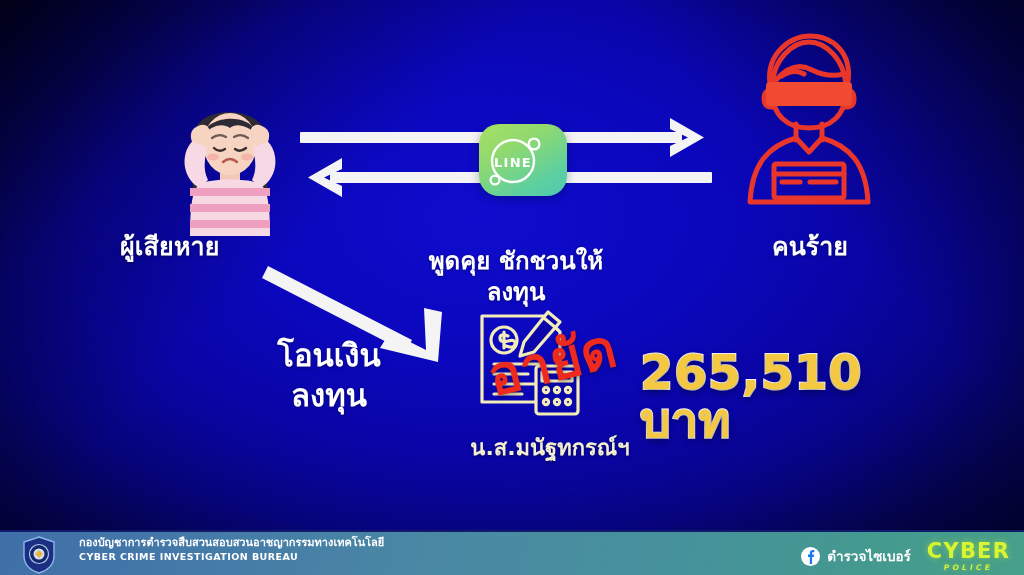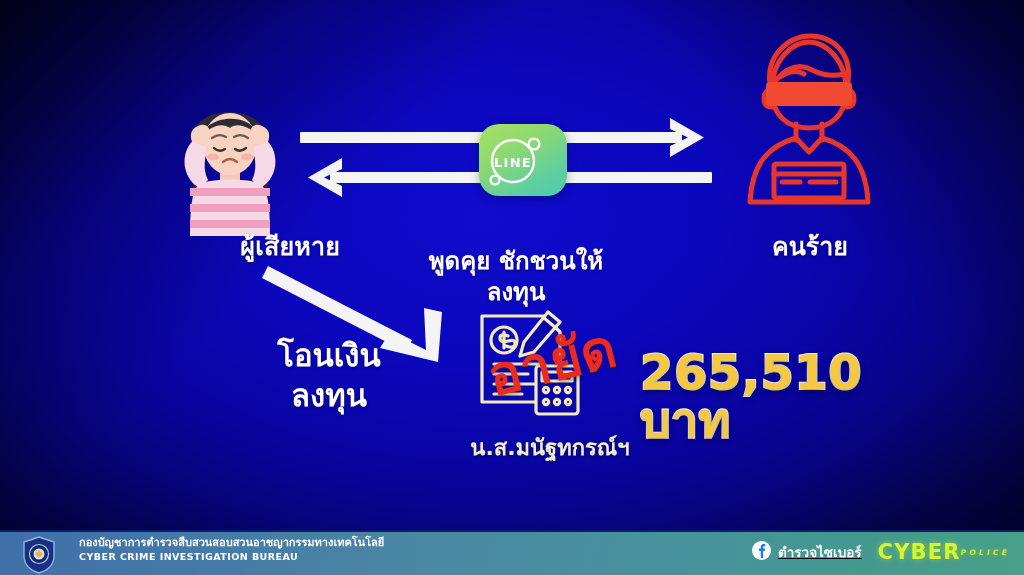--- a/index.html
+++ b/index.html
@@ -42,21 +42,21 @@
     left: 150px;
     top: 96px;
     width: 160px;
     height: 140px;
   }
   .victim-label {
     position: absolute;
     left: 120px;
     top: 226px;
     width: 220px;
-    text-align: right;
+    text-align: left;
     color: #ffffff;
     font-size: 25px;
     font-weight: 700;
     letter-spacing: .2px;
     text-shadow: 0 1px 3px rgba(0,0,0,.45);
   }
 
   
   .criminal-wrap {
     position: absolute;
@@ -220,36 +220,36 @@
   .footer-right {
     position: absolute;
     right: 14px;
     top: 9px;
     display: flex;
     align-items: center;
     gap: 16px;
   }
   .fb-group {
     display: flex;
+    align-items: center;
     gap: 7px;
-    text-decoration: underline;
   }
   .fb-icon {
     width: 19px;
     height: 19px;
   }
   .fb-label {
     color: #ffffff;
     font-size: 13.5px;
     font-weight: 700;
     white-space: nowrap;
   }
   .cyber-logo {
     display: flex;
-    flex-direction: row;
+    flex-direction: column;
     align-items: center;
     line-height: 1;
   }
   .cyber-main {
     color: #d8f531;
     font-size: 21px;
     font-weight: 800;
     letter-spacing: 1.2px;
     text-shadow: 0 0 6px rgba(190,240,40,.55);
   }

